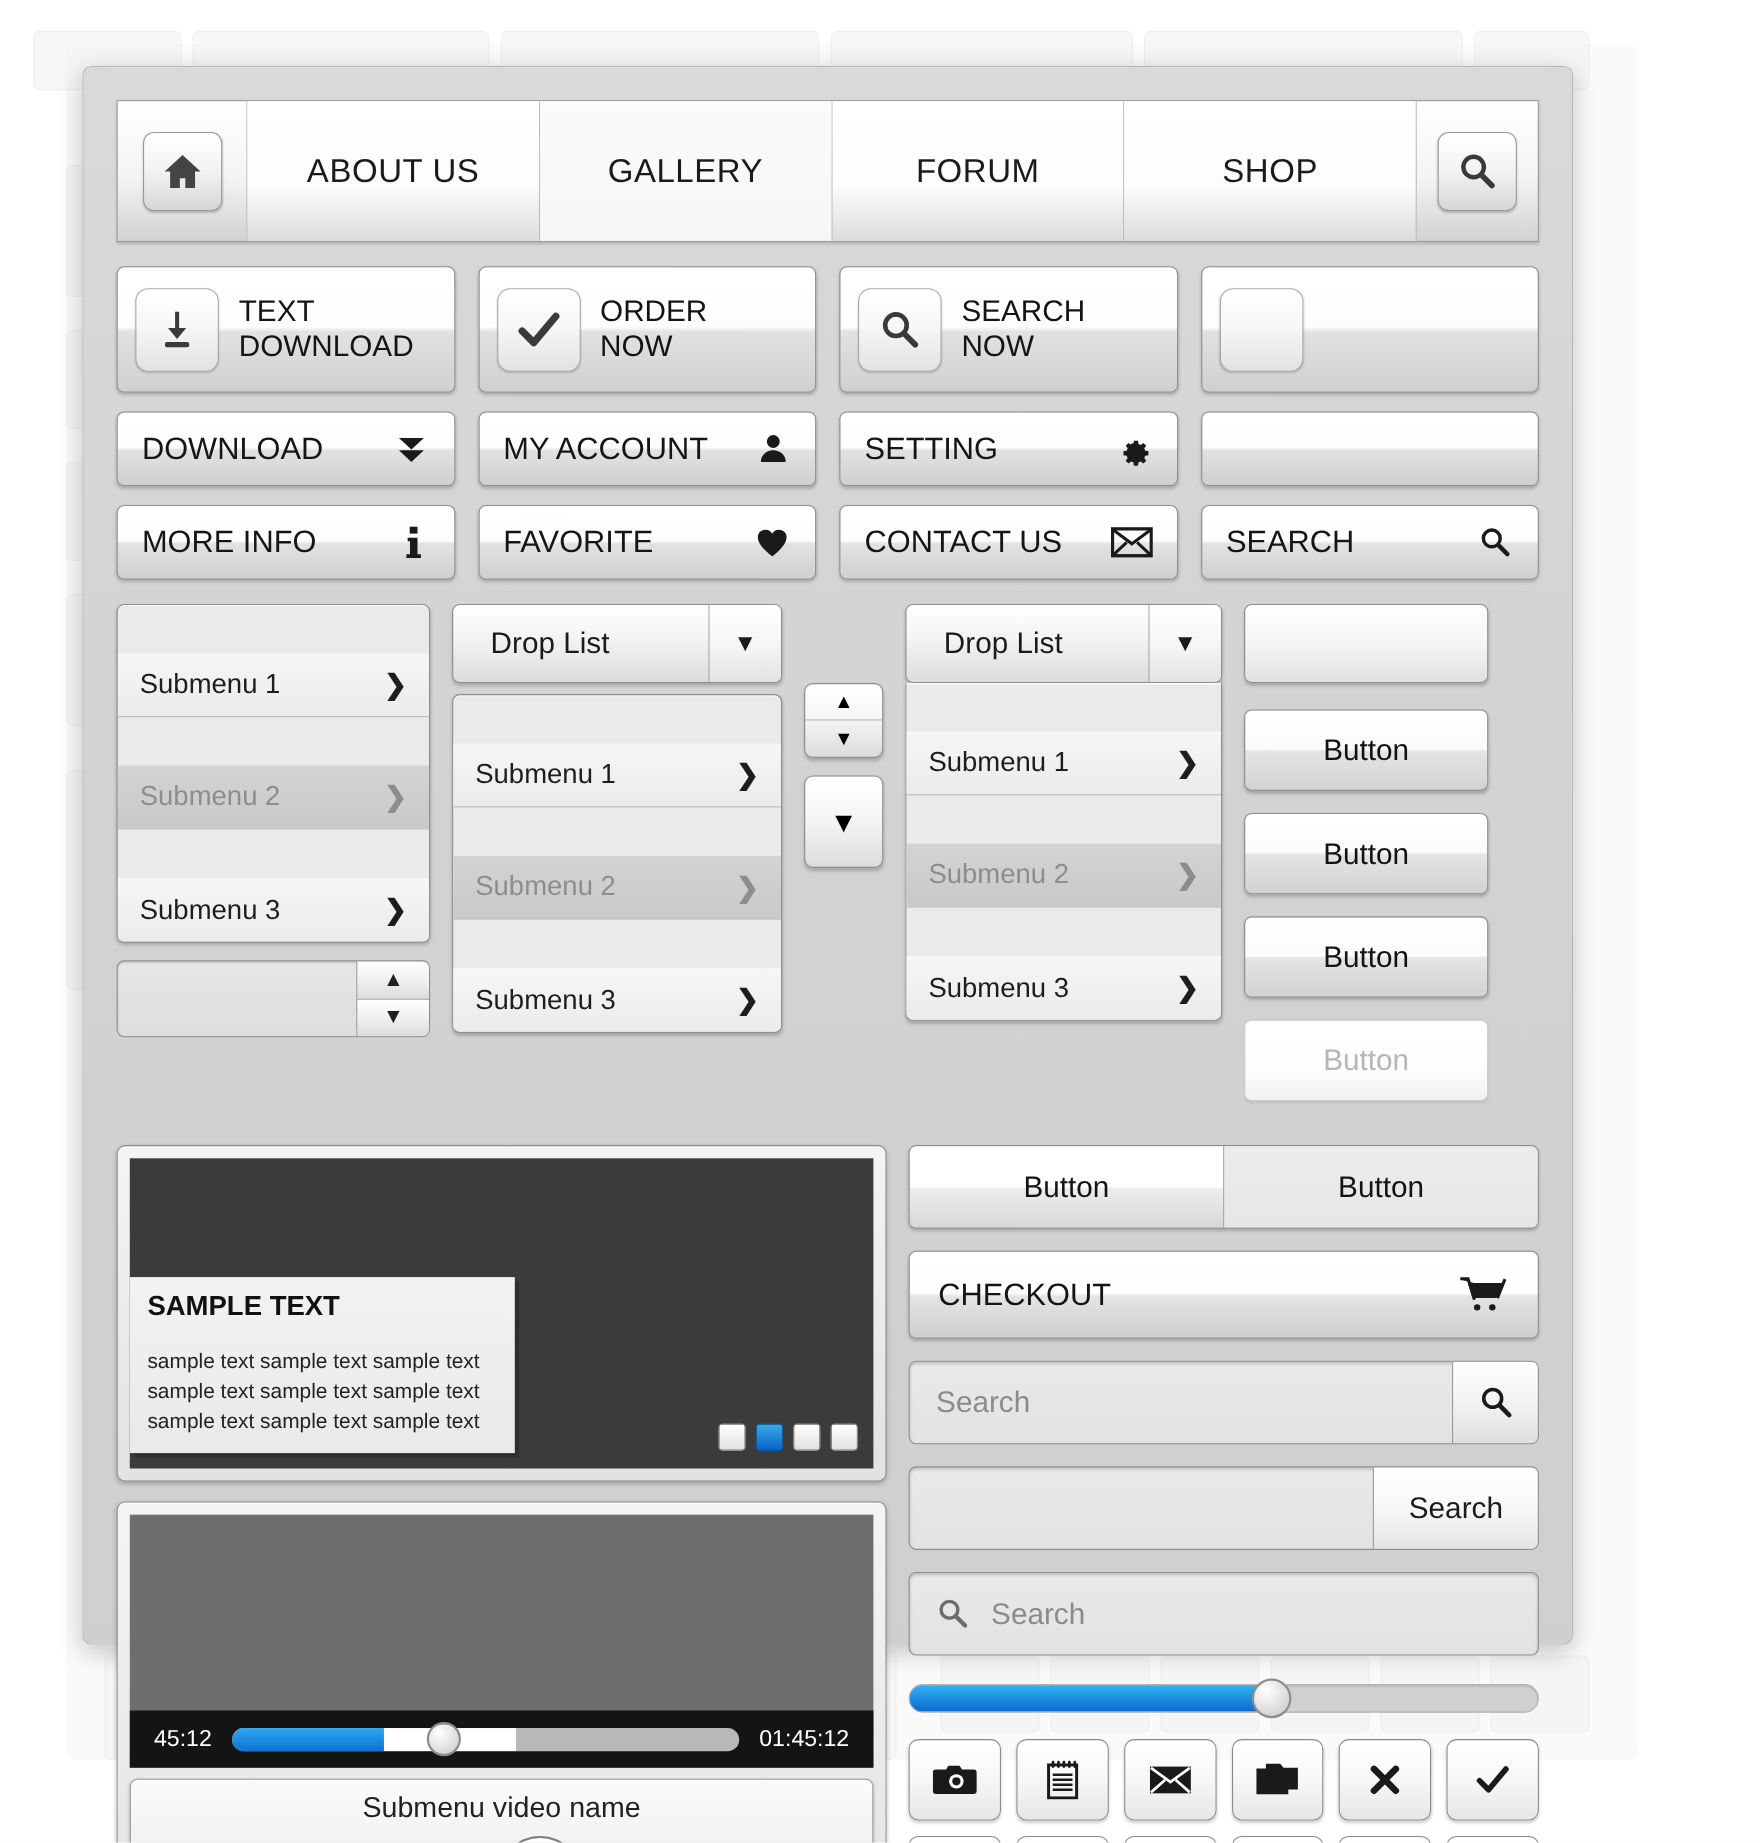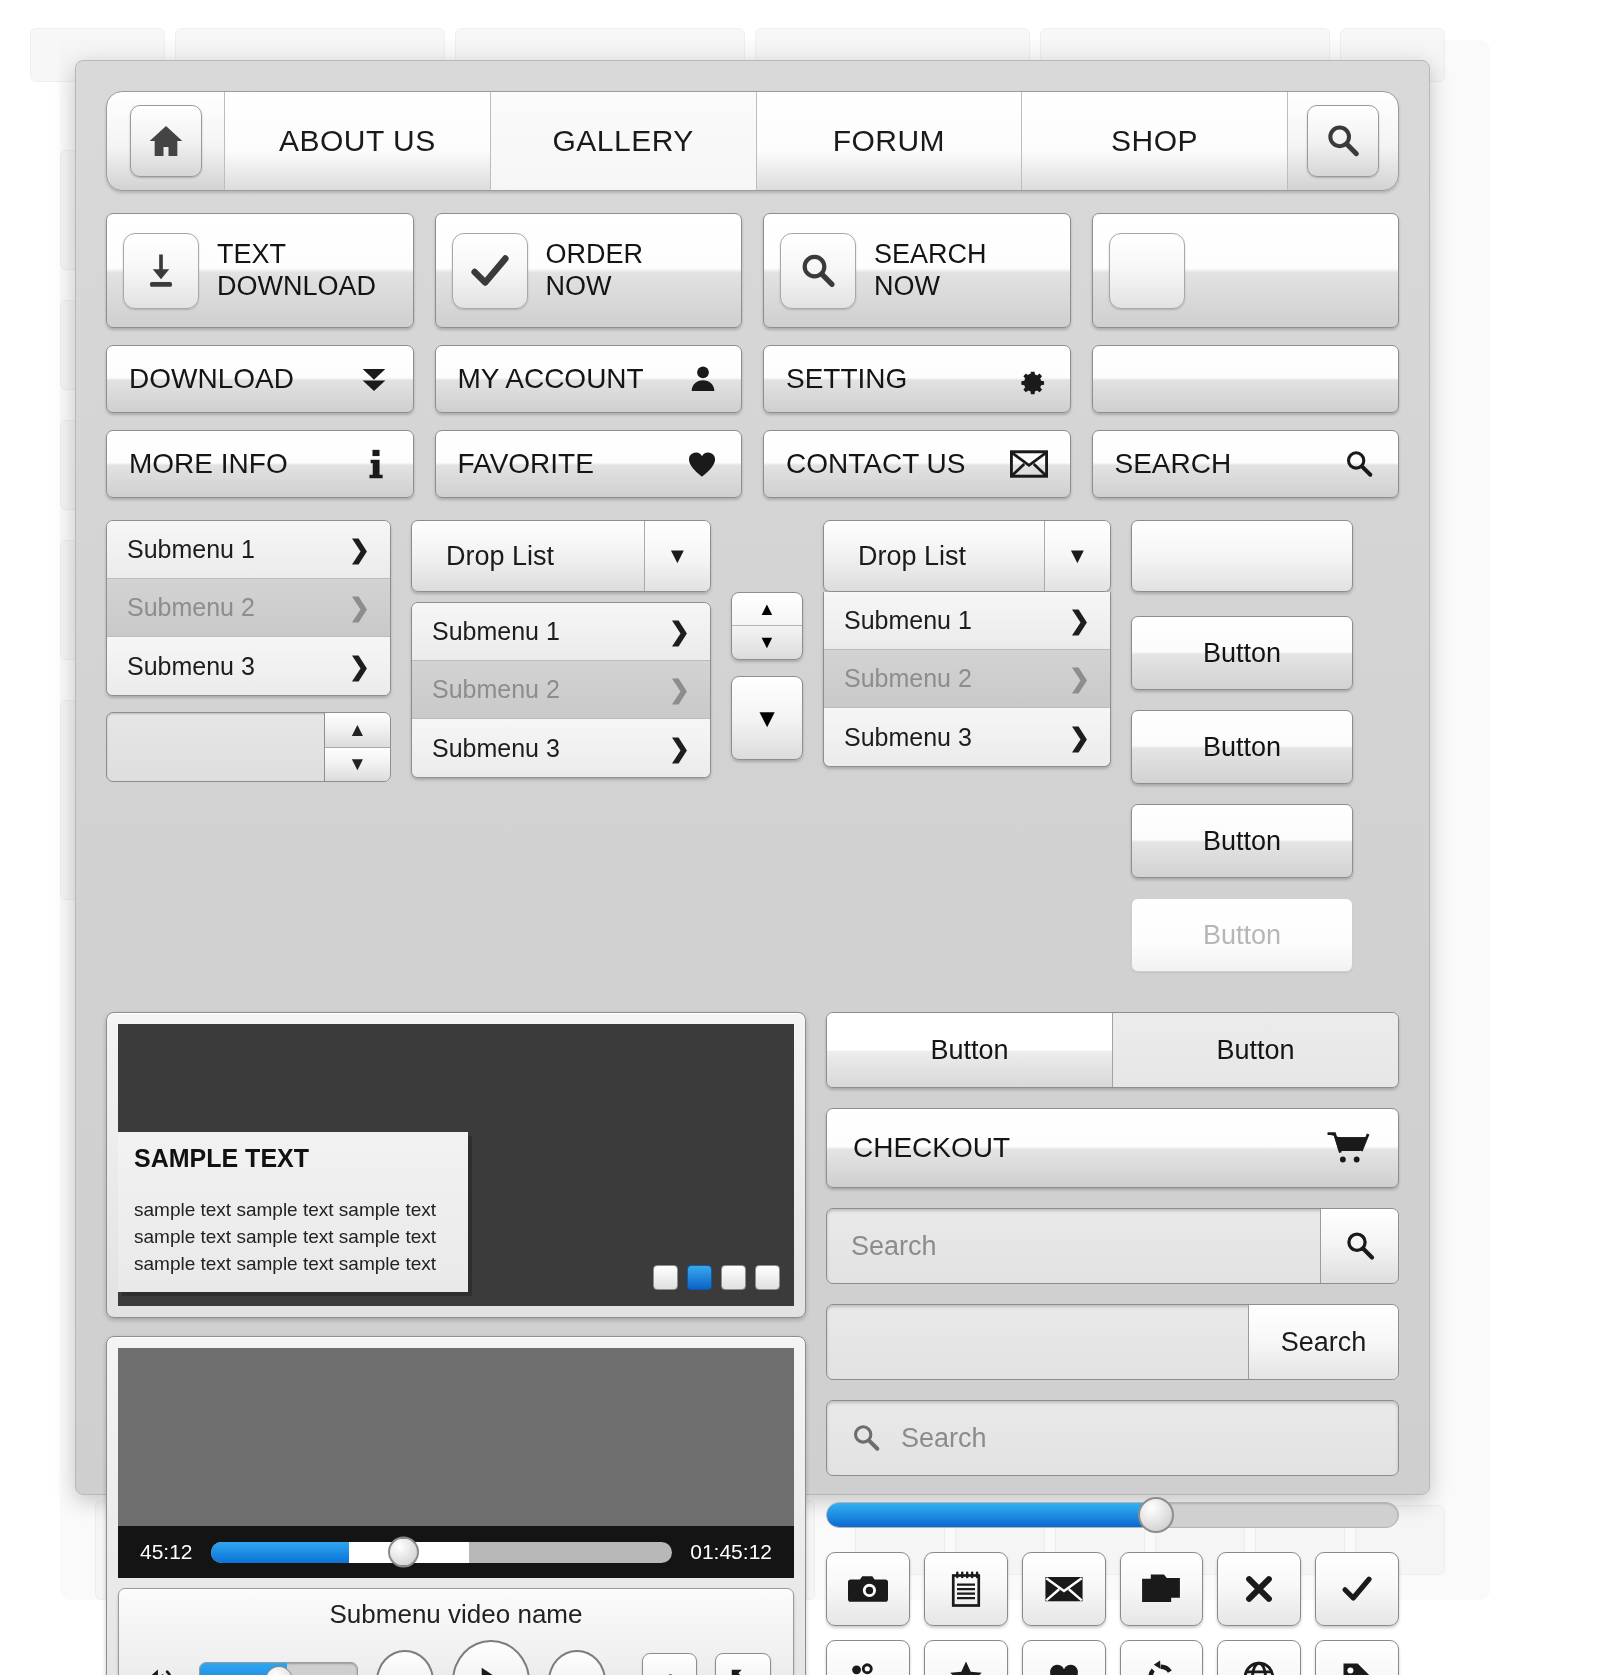--- a/index.html
+++ b/index.html
@@ -29,24 +29,24 @@
     background:linear-gradient(180deg,#d9d9d9 0%,#d2d2d2 50%,#cfcfcf 100%);
     border:1px solid #b8b8b8;
     border-radius:8px;
     box-shadow:0 6px 22px rgba(0,0,0,.22);
     padding:30px;
   }
 
   
   .navbar{
     display:flex;
-    height:100px;
+    height:129px;
     background:linear-gradient(180deg,#ffffff 0%,#f4f4f4 55%,#d2d2d2 100%);
     border:1px solid #9c9c9c;
-    border-radius:16px;
+    border-radius:0;
     box-shadow:inset 0 1px 0 #fff, 0 2px 3px rgba(0,0,0,.18);
     overflow:hidden;
     margin-bottom:22px;
   }
   .nav-icon-cell{
     width:118px; display:flex; align-items:center; justify-content:center;
     border-right:1px solid #bdbdbd;
   }
   .nav-sq{
     width:72px;height:72px;border-radius:10px;
@@ -114,20 +114,21 @@
   .menu{
     border:1px solid #8e8e8e;border-radius:7px;overflow:hidden;
     box-shadow:inset 0 1px 0 #fff,0 2px 3px rgba(0,0,0,.2);
     background:#eaeaea;
   }
   .menu-item{
     height:58px;display:flex;align-items:center;justify-content:space-between;
     padding:16px 20px;font-size:25px;color:#1d1d1d;
     background:linear-gradient(180deg,#f6f6f6 0%,#ebebeb 100%);
     border-bottom:1px solid #bcbcbc;
+    margin-top:44px;
   }
   .menu-item:last-child{border-bottom:none;}
   .menu-item.dim{
     background:linear-gradient(180deg,#d3d3d3 0%,#c9c9c9 100%);
     color:#8d8d8d;
   }
   .menu-item.dim .chev{color:#8d8d8d;}
   .chev{font-size:25px;font-weight:bold;color:#1d1d1d;}
 
   

